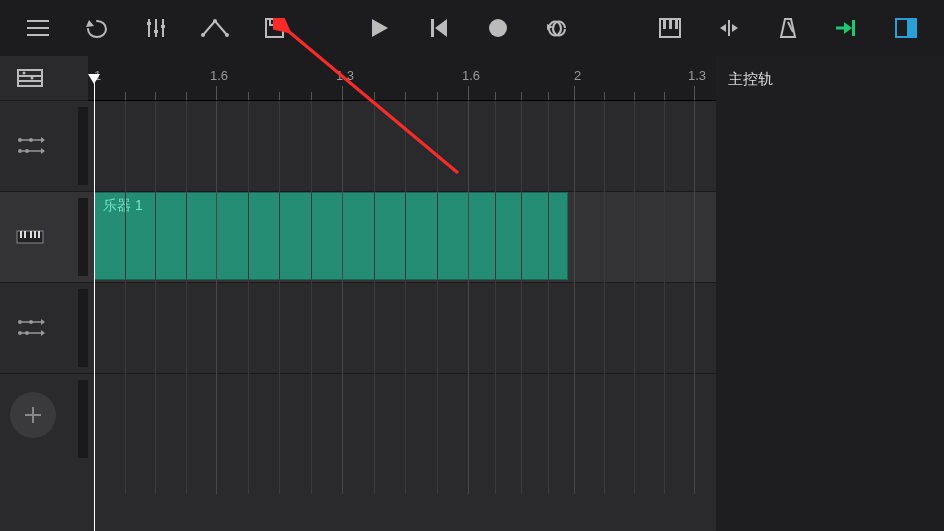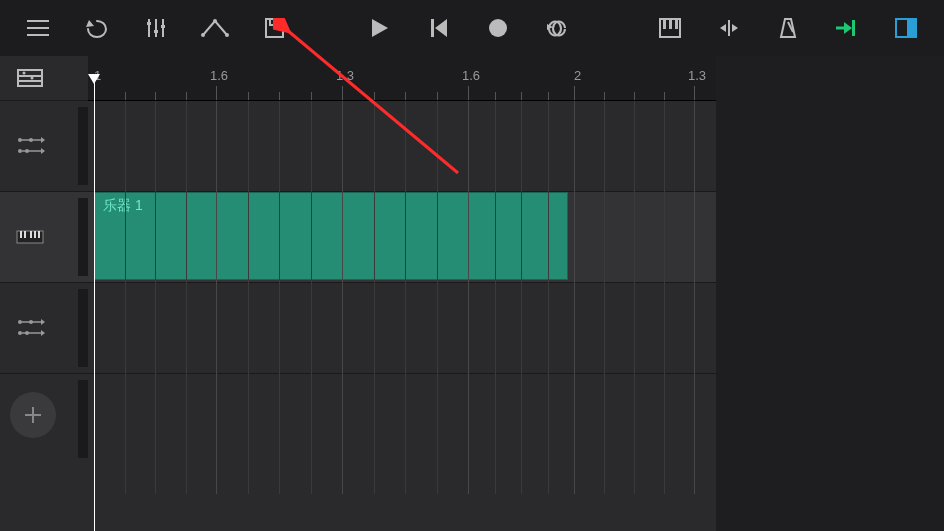--- a/index.html
+++ b/index.html
@@ -416,20 +416,21 @@
         <div class="grid-line" style="left: 433px;"></div>
         <div class="grid-line" style="left: 459.5px;"></div>
         <div class="grid-line" style="left: 516px;"></div>
         <div class="grid-line" style="left: 546px;"></div>
         <div class="grid-line" style="left: 576px;"></div>
       </div>
     <div class="playhead"></div>
   </div>
 
   <div class="right-panel">
+    <div class="rp-header">主控轨</div>
     <div class="rp-body"></div>
   </div>
 </div>
 
 <svg class="arrow-annotation" style="left:273px;top:18px" width="200" height="170">
   <defs>
     <marker id="ah" markerWidth="12" markerHeight="10" refX="2" refY="5" orient="auto">
       <path d="M10 0 L0 5 L10 10 Z" fill="#ff2b2b"></path>
     </marker>
   </defs>

